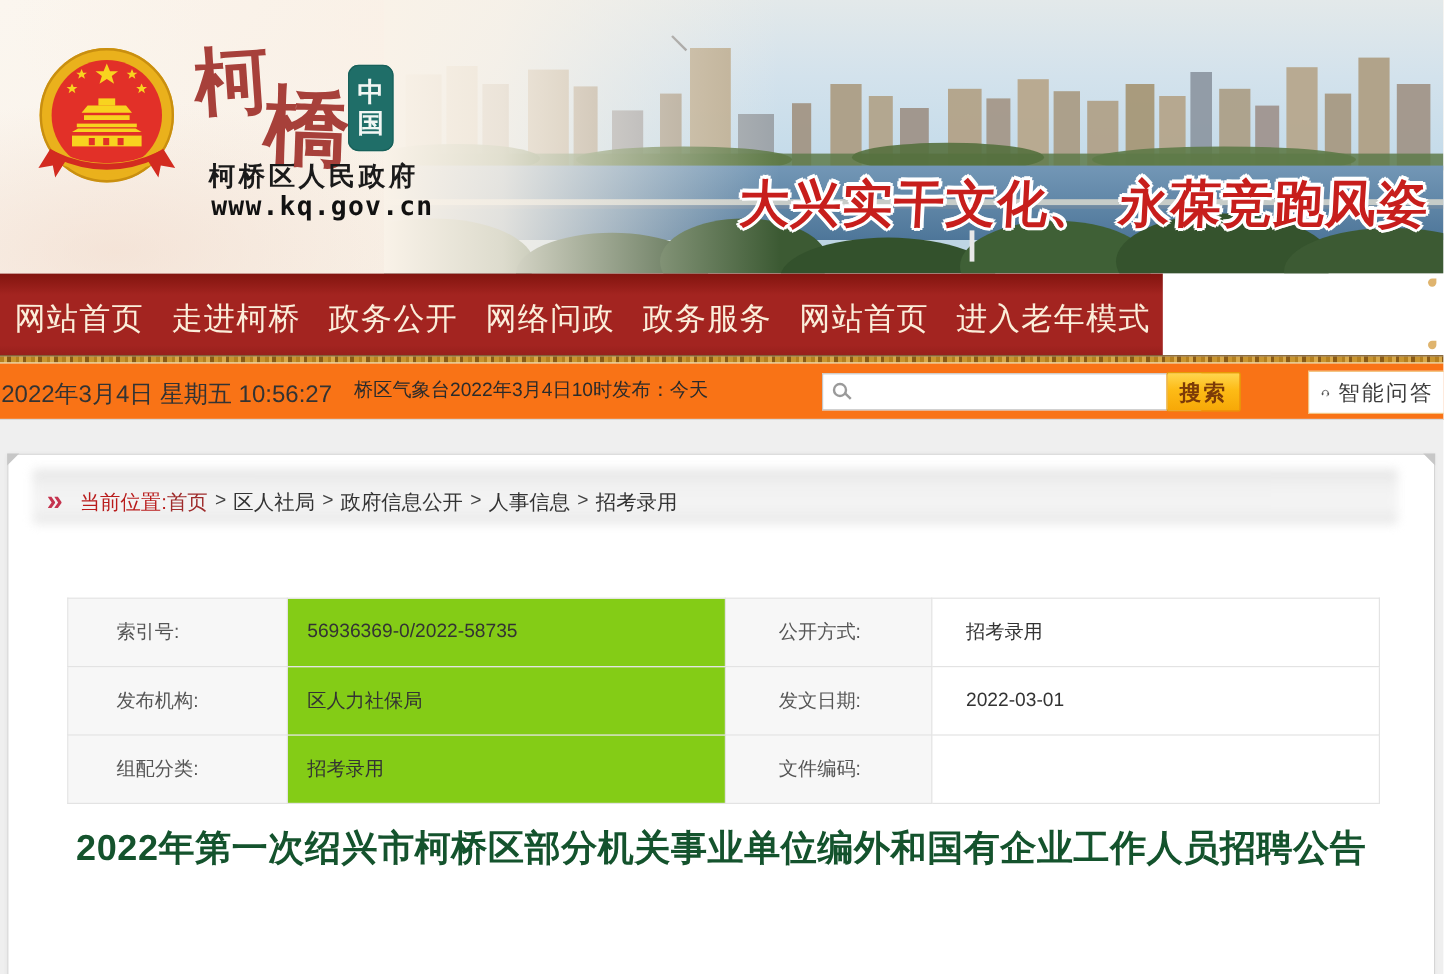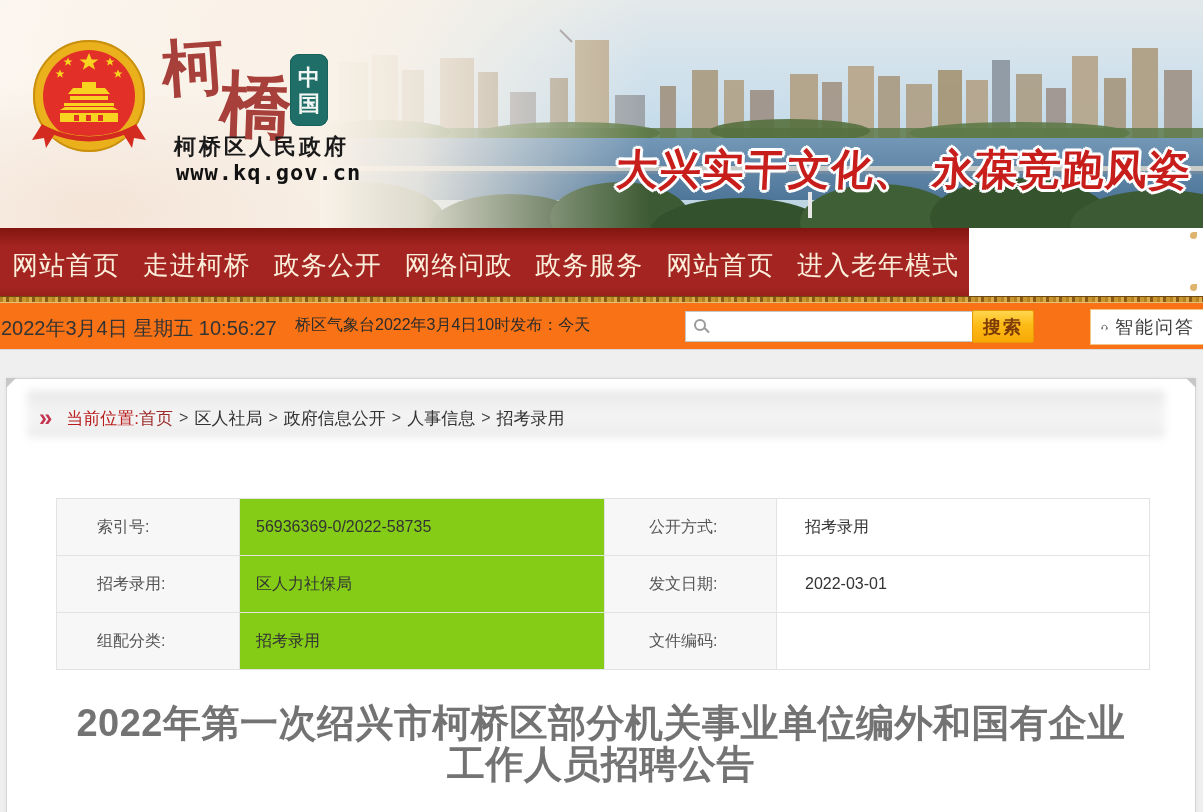--- a/index.html
+++ b/index.html
@@ -100,22 +100,22 @@
   
   .meta-table { position:absolute; left:49px; top:119px; border-collapse:collapse; }
   .meta-table td { border:1px solid #e3e3e3; height:57px; font-size:16px; vertical-align:middle; }
   .meta-table td.lbl { width:183px; background:#f7f7f7; color:#555; padding-left:40px;margin-top:20px; }
   .meta-table td.lbl2 { width:172px; background:#f7f7f7; color:#555; padding-left:44px; }
   .meta-table td.val { width:365px; background:#84cc16; color:#333; padding-left:16px; }
   .meta-table td.val2 { width:373px; background:#fff; color:#333; padding-left:28px; }
 
   
   .article-title { position:absolute; left:0; top:308px; width:100%; padding:0 55px;
-    text-align:center; font-size:38px; font-weight:bold; color:#737373; line-height:41px;
-    letter-spacing:0.5px;margin-top:16px; }
+    text-align:center; font-size:30px; font-weight:bold; color:#14532d; line-height:41px;
+    letter-spacing:0.5px; }
 </style>
 </head>
 <body>
 
 <div class="banner">
   <div class="banner-photo">
     <svg width="883" height="228" viewBox="0 0 883 228" preserveAspectRatio="none">
 
       <g opacity="0.95">
         <rect x="18" y="62" width="30" height="78" fill="#a89a82"></rect>
@@ -275,21 +275,21 @@
 
   <table class="meta-table">
     <tbody>
         <tr>
       <td class="lbl">索引号:</td>
       <td class="val">56936369-0/2022-58735</td>
       <td class="lbl2">公开方式:</td>
       <td class="val2">招考录用</td>
     </tr>
     <tr>
-      <td class="lbl">招考录用:</td>
+      <td class="lbl">发布机构:</td>
       <td class="val">区人力社保局</td>
       <td class="lbl2">发文日期:</td>
       <td class="val2">2022-03-01</td>
     </tr>
     <tr>
       <td class="lbl">组配分类:</td>
       <td class="val">招考录用</td>
       <td class="lbl2">文件编码:</td>
       <td class="val2"></td>
     </tr>

